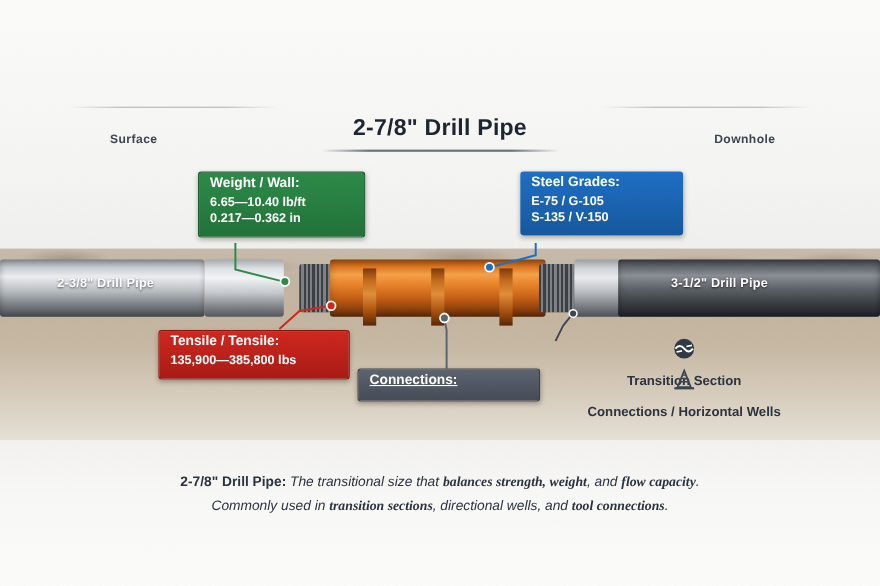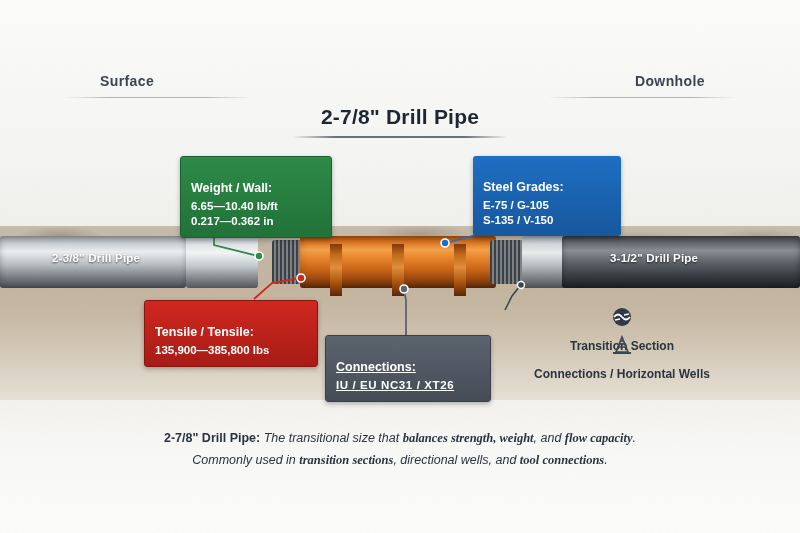--- a/index.html
+++ b/index.html
@@ -48,24 +48,25 @@
     position: absolute; left:0; top:0; width:800px; height:533px;
     opacity: .18;
     background-image:
       repeating-linear-gradient(23deg, rgba(0,0,0,0.035) 0px, rgba(0,0,0,0.035) 1px, rgba(255,255,255,0) 1px, rgba(255,255,255,0) 3px),
       repeating-linear-gradient(113deg, rgba(0,0,0,0.025) 0px, rgba(0,0,0,0.025) 1px, rgba(255,255,255,0) 1px, rgba(255,255,255,0) 4px);
     pointer-events: none;
   }
   
   .hdr-label {
     position: absolute;
-    font-size: 14px;
+    font-size: 11px;
     font-weight: bold;
     color: #3c4552;
     letter-spacing: .4px;
+    margin-top: 48px;
   }
   #surface-label { left: 100px; top: 73px; }
   #downhole-label { right: 95px; top: 73px; }
   .hdr-rule {
     position: absolute;
     top: 97px;
     height: 1px;
     background: linear-gradient(90deg, rgba(120,130,145,0) 0%, rgba(120,130,145,0.55) 25%, rgba(120,130,145,0.55) 75%, rgba(120,130,145,0) 100%);
   }
   #rule-left { left: 62px; width: 190px; }
@@ -141,21 +142,21 @@
     font-weight: bold;
     letter-spacing: .2px;
   }
   #pipe-left-text { left: 52px; color: #ffffff; text-shadow: 0 1px 2px rgba(0,0,0,.6); }
   #pipe-right-text { left: 610px; color: #ffffff; text-shadow: 0 1px 2px rgba(0,0,0,.7); }
 
   
   .callout {
     position: absolute;
     border-radius: 3px;
-    padding: 23px 10px 8px 10px;
+    padding: 1px 10px 8px 10px;
     color: #ffffff;
     box-shadow: 0 2px 5px rgba(0,0,0,.28);
     line-height: 1.32;
   }
   .callout .c-title { font-size: 12.5px; font-weight: bold; display: block; margin-bottom: 2px; }
   .callout .c-line { font-size: 11.5px; font-weight: bold; display: block; }
 
   #callout-weight { left: 180px; top: 156px; width: 130px; background: linear-gradient(180deg, #2e8b49 0%, #227239 100%); border: 1px solid #1c5e2f; }
   #callout-steel  { left: 473px; top: 156px; width: 128px; background: linear-gradient(180deg, #1f6fc4 0%, #17589e 100%); border: 1px solid #134madd; border-color: #134a86; }
   #callout-tensile{ left: 144px; top: 300px; width: 152px; background: linear-gradient(180deg, #d0281f 0%, #a81c16 100%); border: 1px solid #8a1511; }
@@ -262,21 +263,20 @@
     <span class="c-line">S-135 / V-150</span>
   </div>
 
   <div class="callout" id="callout-tensile">
     <span class="c-title">Tensile / Tensile:</span>
     <span class="c-line">135,900—385,800 lbs</span>
   </div>
 
   <div class="callout" id="callout-connections">
     <span class="c-title">Connections:</span>
-    <span class="c-line">IU / EU   NC31 / XT26</span>
   </div>
 
   <div id="legend">
     <div class="legend-row">
       <span class="legend-ico">
         <svg width="24" height="20" viewBox="0 0 24 20">
           <circle cx="12" cy="10" r="9" fill="#2f3a46"></circle>
           <path d="M4 10 q4 -5 8 0 q4 5 8 0" stroke="#ffffff" stroke-width="1.8" fill="none"></path>
           <path d="M5 13 l5 -1 M14 8 l5 -1" stroke="#ffffff" stroke-width="1.6"></path>
         </svg>

